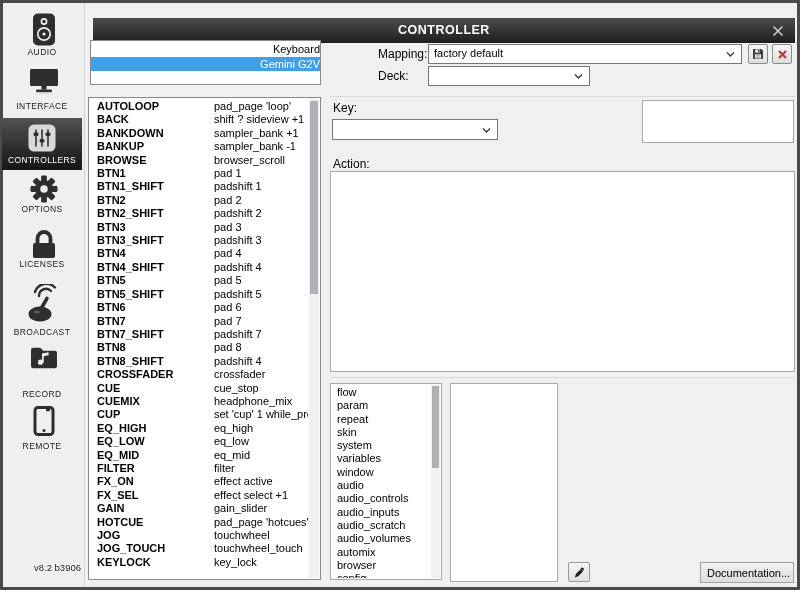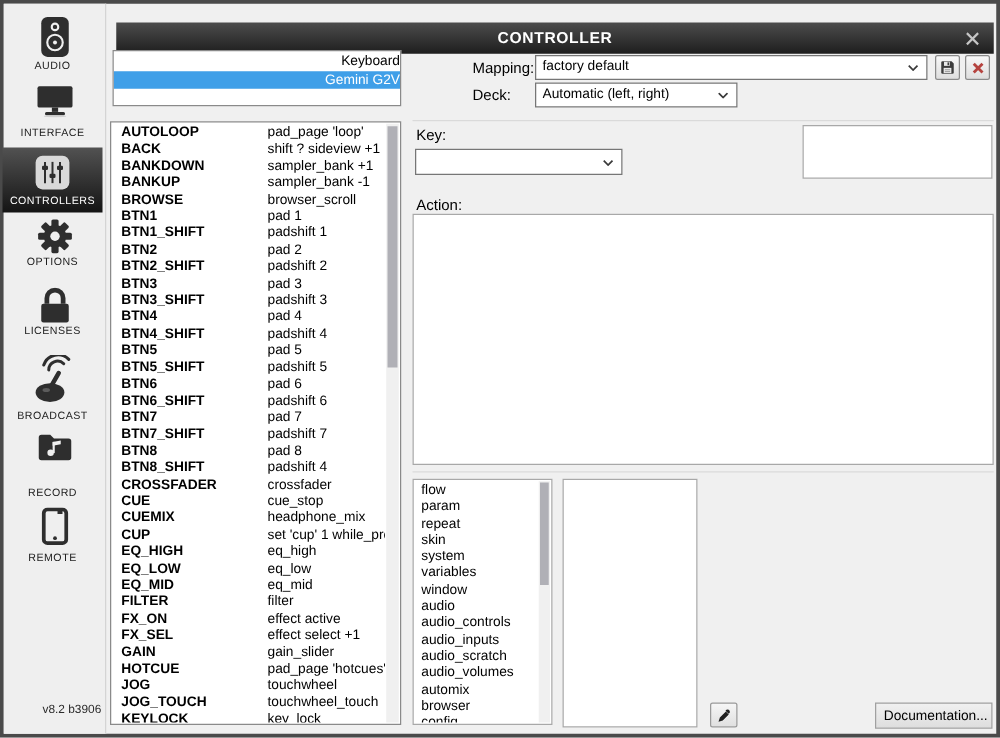--- a/index.html
+++ b/index.html
@@ -182,21 +182,20 @@
   </div>
   <div class="sqbtn" style="left:772px;top:44px">
     <svg width="11" height="11" viewBox="0 0 11 11">
       <line x1="2" y1="2" x2="9" y2="9" stroke="#b5433f" stroke-width="2.3"></line>
       <line x1="9" y1="2" x2="2" y2="9" stroke="#b5433f" stroke-width="2.3"></line>
     </svg>
   </div>
 
   <div class="lbl" style="left:378px;top:69px">Deck:</div>
   <div class="combo" style="left:428px;top:66px;width:162px;height:20px">
-    <span class="cv">Automatic (left, right)</span>
     <svg class="chev" width="9" height="5" viewBox="0 0 9 5">
       <polyline points="1,0.5 4.5,4 8,0.5" fill="none" stroke="#3a3a3a" stroke-width="1.4"></polyline>
     </svg>
   </div>
 
   <div class="maplist">
     <div class="rows">
 
         <div class="mrow">
           <span class="mkey">AUTOLOOP</span>
@@ -271,24 +270,20 @@
         <div class="mrow">
           <span class="mkey">BTN5_SHIFT</span>
           <span class="mact">padshift 5</span>
         </div>
 
         <div class="mrow">
           <span class="mkey">BTN6</span>
           <span class="mact">pad 6</span>
         </div>
 
-        <div class="mrow">
-          <span class="mkey">BTN6_SHIFT</span>
-          <span class="mact">padshift 6</span>
-        </div>
 
         <div class="mrow">
           <span class="mkey">BTN7</span>
           <span class="mact">pad 7</span>
         </div>
 
         <div class="mrow">
           <span class="mkey">BTN7_SHIFT</span>
           <span class="mact">padshift 7</span>
         </div>

